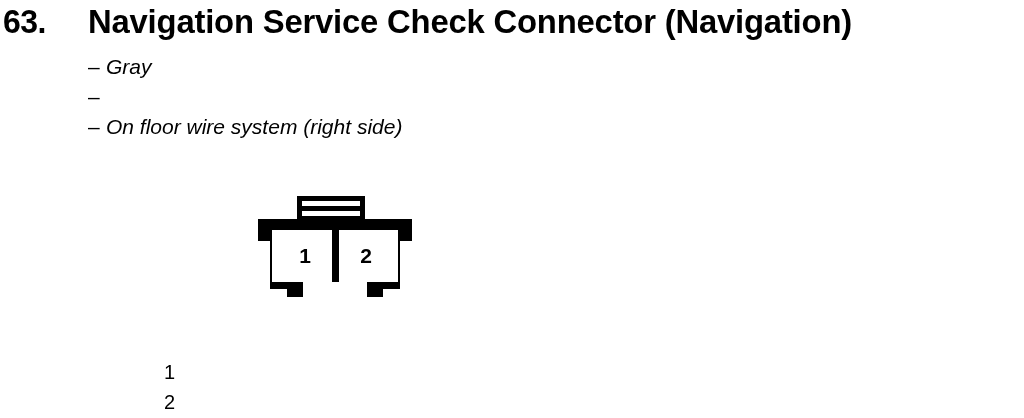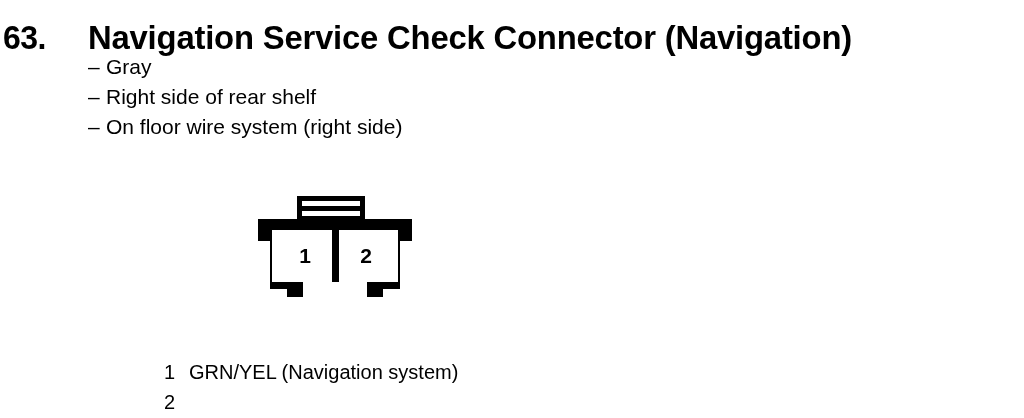--- a/index.html
+++ b/index.html
@@ -14,21 +14,21 @@
     position: relative;
     overflow: hidden;
     font-family: "Liberation Sans", sans-serif;
     color: #000000;
   }
 
   
   .title-row {
     position: absolute;
     left: 0px;
-    top: 16px;
+    top: 0px;
     width: 1024px;
     height: 46px;
     display: flex;
     align-items: flex-start;
   }
   .title-number {
     position: absolute;
     left: 3px;
     top: 1px;
     font-size: 34px;
@@ -67,20 +67,21 @@
     line-height: 30px;
     white-space: nowrap;
   }
   .desc-dash {
     width: 18px;
     flex: 0 0 18px;
     font-size: 21px;
   }
   .desc-label {
     font-size: 21px;
+    font-style: italic;
   }
 
   
   .connector-figure {
     position: absolute;
     left: 248px;
     top: 188px;
     width: 180px;
     height: 116px;
   }
@@ -125,21 +126,20 @@
   <div class="title-text">Navigation Service Check Connector (Navigation)</div>
 </div>
 
 <div class="desc-list">
   <div class="desc-item">
     <span class="desc-dash">–</span>
     <span class="desc-label">Gray</span>
   </div>
   <div class="desc-item">
     <span class="desc-dash">–</span>
-    <span class="desc-label">Right side of rear shelf</span>
   </div>
   <div class="desc-item">
     <span class="desc-dash">–</span>
     <span class="desc-label">On floor wire system (right side)</span>
   </div>
 </div>
 
 <div class="connector-figure">
   <svg width="180" height="116" viewBox="0 0 180 116" xmlns="http://www.w3.org/2000/svg">
     <g fill="#000000" shape-rendering="crispEdges">
@@ -172,18 +172,17 @@
     </g>
 
     <text class="pin-num" x="57" y="75" text-anchor="middle">1</text>
     <text class="pin-num" x="118" y="75" text-anchor="middle">2</text>
   </svg>
 </div>
 
 <div class="legend">
   <div class="legend-row">
     <span class="legend-num">1</span>
-    <span class="legend-desc">GRN/YEL (Navigation system)</span>
   </div>
   <div class="legend-row">
     <span class="legend-num">2</span>
   </div>
 </div>
 
 </body></html>

